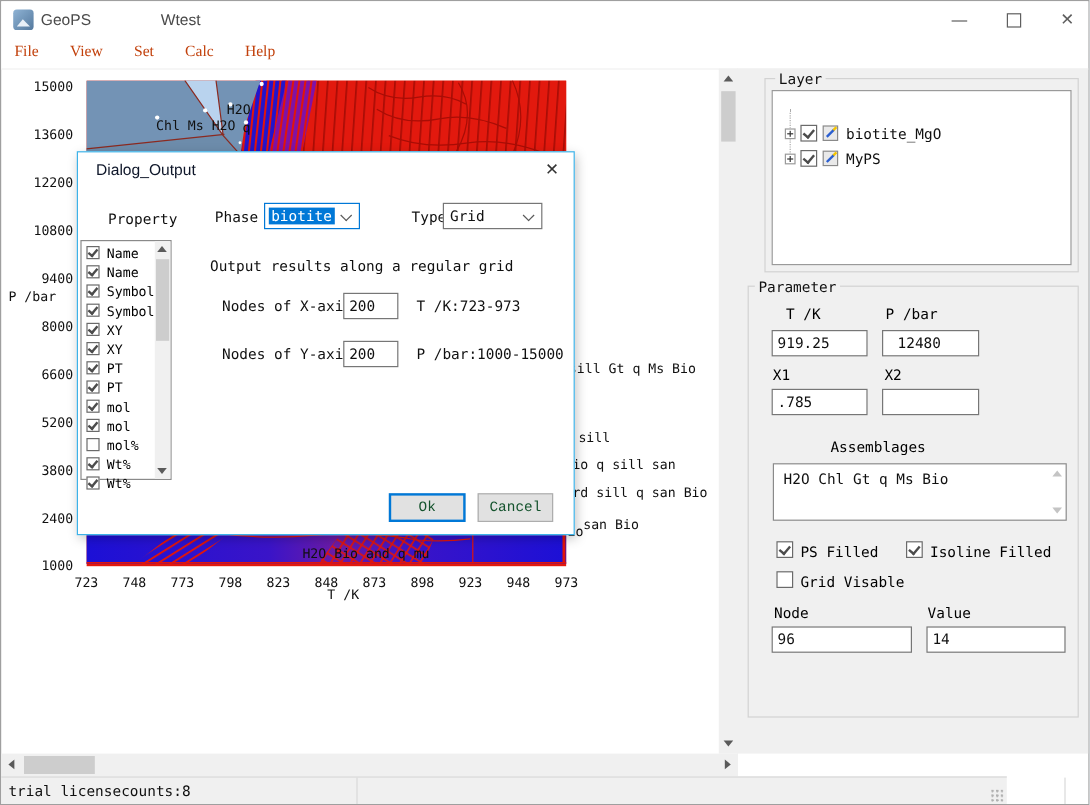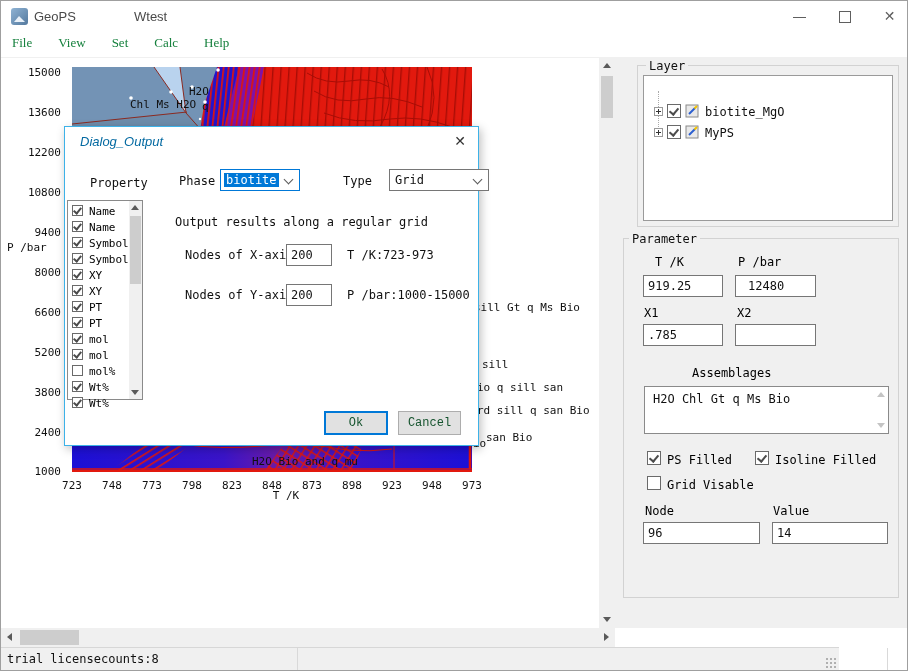--- a/index.html
+++ b/index.html
@@ -11,21 +11,21 @@
   #titlebar{left:0;top:0;width:100%;height:30px;background:#fff;}
   #appicon{left:10px;top:7px;width:17px;height:17px;border-radius:3px;background:linear-gradient(135deg,#8fb3d4,#54799e);}
   #appicon::after{content:"";position:absolute;left:3px;top:8px;border-left:5px solid transparent;border-right:6px solid transparent;border-bottom:6px solid #e8f0f8;}
   .tbtxt{top:8px;font-size:13px;color:#4a4a4a;}
   .winbtn{top:0;width:45px;height:30px;text-align:center;line-height:30px;color:#5f5f5f;}
   #btn-min::after{content:"";position:absolute;left:16px;top:16px;width:13px;height:1px;background:#5f5f5f;}
   #btn-max::after{content:"";position:absolute;left:17px;top:10px;width:10px;height:10px;border:1px solid #5f5f5f;}
   #btn-close{font-size:14px;}
   
   #menubar{left:0;top:30px;width:100%;height:26px;background:#fff;border-bottom:1px solid #f0f0f0;}
-  .menu-item{display:inline-block;padding:4px 11px 0 11px;font-size:13px;color:#15803d;height:22px;}
+  .menu-item{display:inline-block;padding:4px 11px 0 11px;font-size:13px;color:#c2410c;height:22px;}
   
   .ytick{width:46px;text-align:right;font-size:11px;color:#101010;z-index:1;}
   .xtick{width:30px;text-align:center;font-size:11px;color:#101010;z-index:1;}
   .axlab{font-size:11px;color:#101010;z-index:1;}
   .annot{font-size:11px;color:#101010;z-index:2;white-space:pre;}
   
   #dialog{left:63px;top:125px;width:413px;height:318px;background:#fff;border:1px solid #3db2e8;z-index:10;box-shadow:2px 3px 9px rgba(0,0,0,.25);}
   .dlab{font-size:12px;color:#101010;white-space:pre;}
   .field{background:#fff;border:1px solid #767676;font-size:12px;color:#101010;padding:0 0 0 4px;box-sizing:border-box;font-family:"DejaVu Sans Mono",monospace;}
   .combo{background:#fff;border:1px solid #767676;box-sizing:border-box;}
@@ -171,33 +171,33 @@
   <div class="abs axlab mono" style="left:262px;top:488px;width:46px;text-align:center;">T /K</div>
 
   <div class="abs annot mono" style="left:473px;top:300px;">sill Gt q Ms Bio</div>
   <div class="abs annot mono" style="left:481px;top:357px;">sill</div>
   <div class="abs annot mono" style="left:476px;top:380px;">io q sill san</div>
   <div class="abs annot mono" style="left:476px;top:403px;">rd sill q san Bio</div>
   <div class="abs annot mono" style="left:472px;top:436px;">io</div>
   <div class="abs annot mono" style="left:485px;top:430px;">san Bio</div>
 
   <div class="abs" id="dialog">
-    <div class="abs ui" style="left:15px;top:7px;font-size:13px;color:#0369a1;font-style:italic;">Dialog_Output</div>
+    <div class="abs ui" style="left:15px;top:7px;font-size:13px;color:#0f172a;">Dialog_Output</div>
     <div class="abs ui" style="right:12px;top:6px;font-size:14px;color:#333;">✕</div>
 
     <div class="abs dlab mono" style="left:25px;top:49px;">Property</div>
 
     <div class="abs dlab mono" style="left:114px;top:47px;">Phase</div>
     <div class="abs combo" style="left:155px;top:42px;width:80px;height:22px;border-color:#0078d7;">
       <span class="abs mono" style="left:3px;top:3px;font-size:12px;background:#0078d7;color:#fff;padding:0 2px;">biotite</span>
       <span class="chev" style="right:7px;top:6px;"></span>
     </div>
 
     <div class="abs dlab mono" style="left:278px;top:47px;">Type</div>
-    <div class="abs combo" style="left:324px;top:42px;width:100px;height:22px;">
+    <div class="abs combo" style="left:304px;top:42px;width:83px;height:22px;">
       <span class="abs mono" style="left:5px;top:3px;font-size:12px;color:#101010;">Grid</span>
       <span class="chev" style="right:7px;top:6px;"></span>
     </div>
 
     <div class="abs dlab mono" style="left:110px;top:88px;">Output results along a regular grid</div>
 
     <div class="abs" style="left:2px;top:73px;width:76px;height:200px;background:#fff;border:1px solid #8a8a8a;box-sizing:border-box;">
       <div style="position:relative;height:16px;margin-top:3px;">
           <span class="cbs on" style="left:4px;top:1px;"></span>
           <span class="abs mono" style="left:21px;top:1px;font-size:11px;">Name</span>

